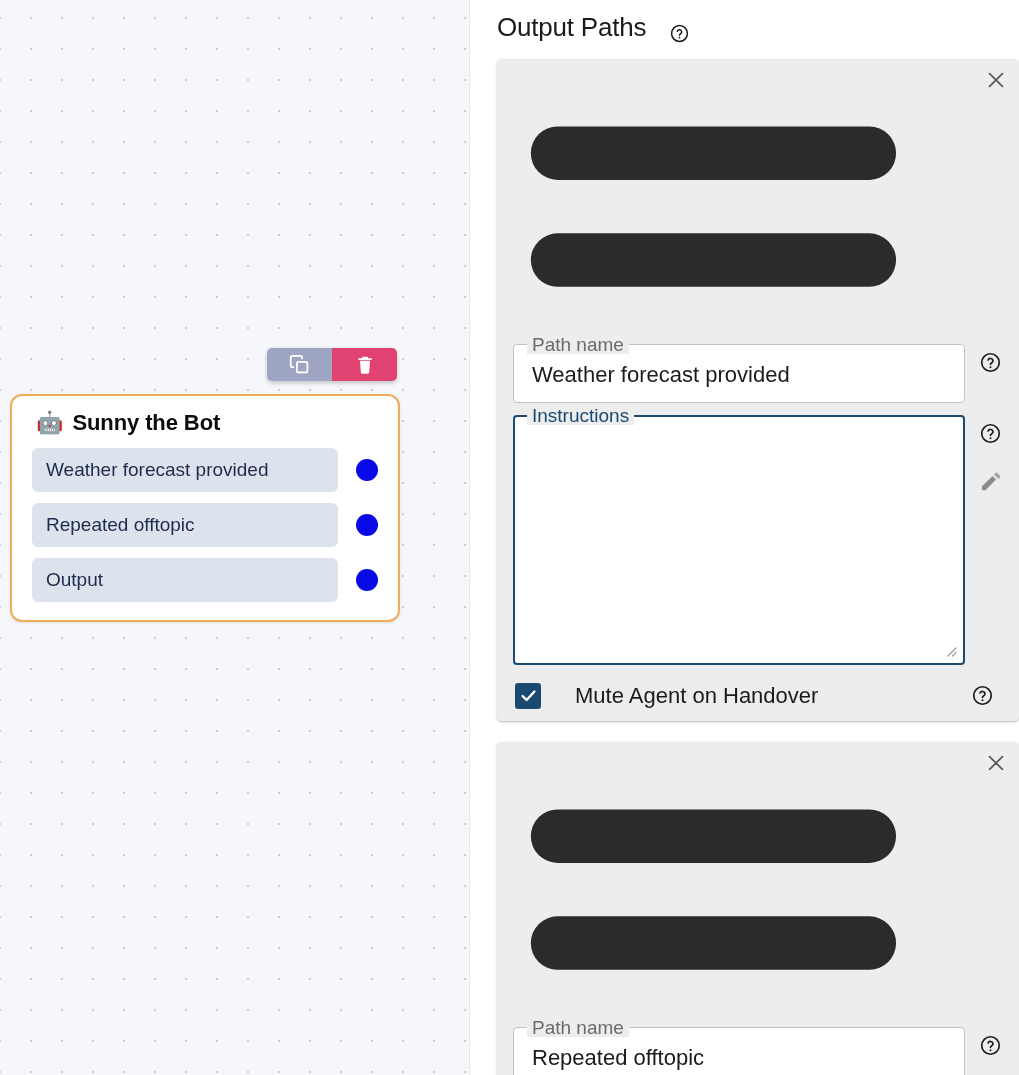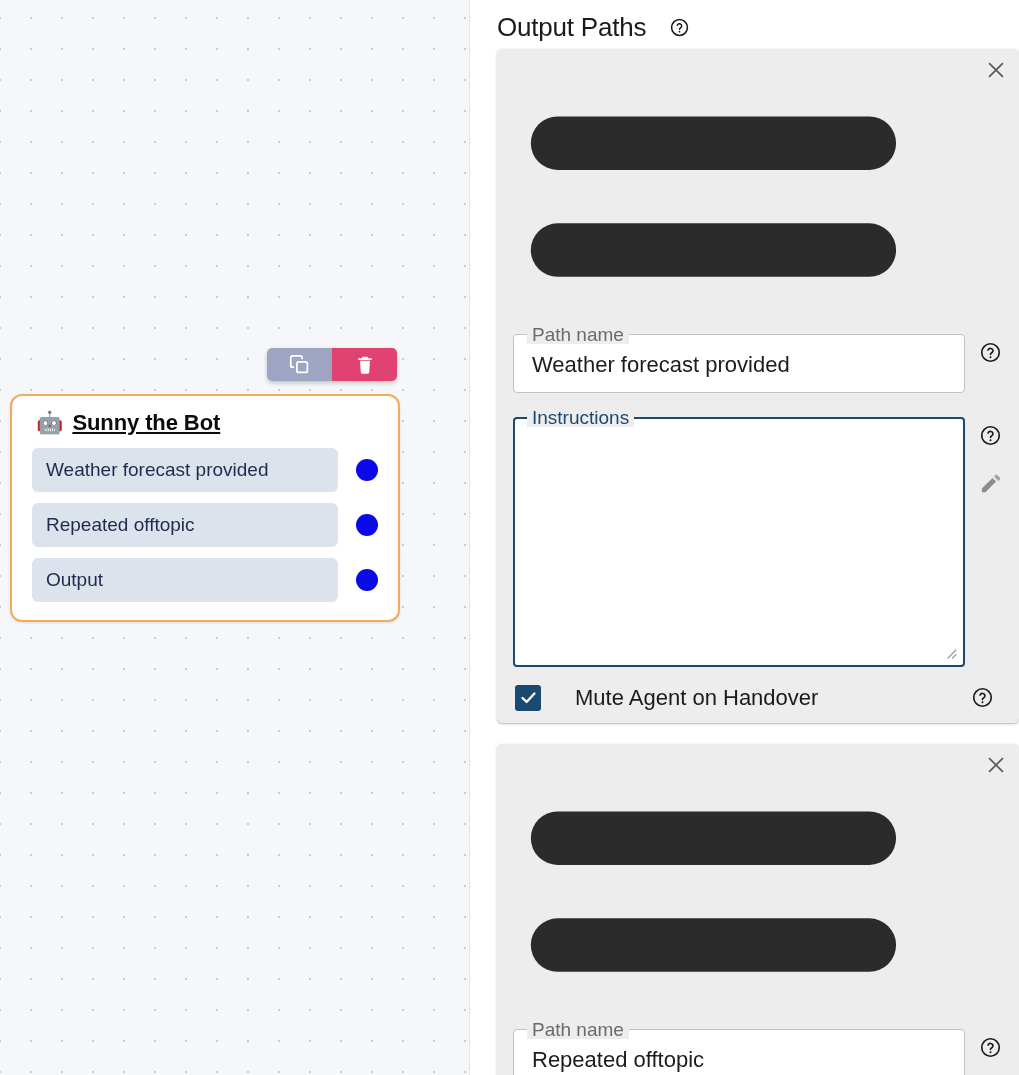--- a/index.html
+++ b/index.html
@@ -83,21 +83,20 @@
     gap: 9px;
     margin-bottom: 12px;
     padding-left: 4px;
   }
   .node-emoji { font-size: 22px; line-height: 1; }
   .node-title {
     font-size: 22px;
     font-weight: bold;
     color: #0c0c0c;
     letter-spacing: -0.1px;
-    text-decoration: underline;
   }
 
   .node-row {
     position: relative;
     display: flex;
     align-items: center;
     margin-bottom: 11px;
   }
   .node-row:last-child { margin-bottom: 0; }
 
@@ -127,24 +126,24 @@
     width: 549px;
     height: 1075px;
     background: #ffffff;
     padding: 0 0 0 27px;
     overflow: hidden;
     flex: 0 0 549px;
   }
 
   .panel-title-row {
     display: flex;
-    align-items: center;
+    align-items: flex-end;
     gap: 24px;
     padding-top: 12px;
-    margin-bottom: 6px;
+    margin-bottom: 16px;
   }
   .panel-title {
     font-size: 26px;
     color: #1b1b1b;
     font-weight: normal;
     letter-spacing: -0.2px;
   }
 
   .help-icon {
     width: 19px; height: 19px;
@@ -365,21 +364,21 @@
           <span class="help-icon small">
             <svg viewBox="0 0 24 24" fill="none" stroke="#1b1b1b" stroke-width="1.9">
               <circle cx="12" cy="12" r="10"></circle>
               <path d="M9.2 9.2a2.9 2.9 0 0 1 5.6 1c0 2-2.8 2.4-2.8 4" stroke-linecap="round"></path>
               <circle cx="12" cy="17.3" r="1.15" fill="#1b1b1b" stroke="none"></circle>
             </svg>
           </span>
         </div>
       </div>
 
-      <div class="field-row" style="margin-top:24px;">
+      <div class="field-row" style="margin-top:12px;">
         <div class="outlined ta focused">
           <span class="olabel">Instructions</span>
           <div class="ofield"></div>
           <span class="resize-grip">
             <svg viewBox="0 0 14 14" fill="none" stroke="#9a9a9a" stroke-width="1.2" stroke-linecap="round">
               <path d="M13 5 5 13 M13 9.5 9.5 13"></path>
             </svg>
           </span>
         </div>
         <div class="side-icons">

